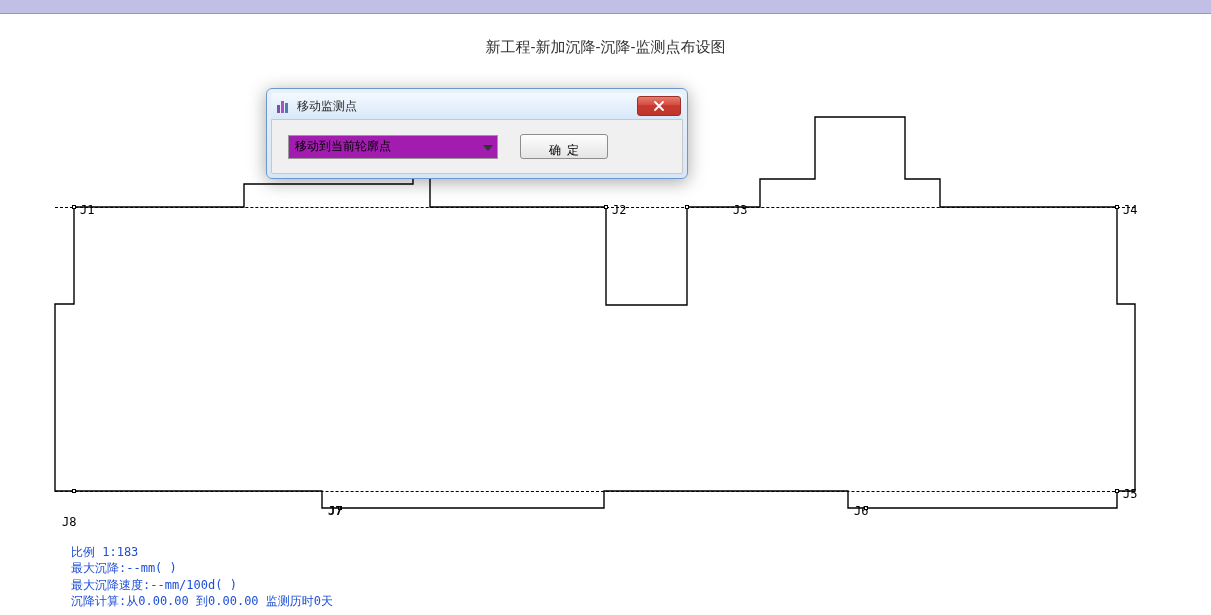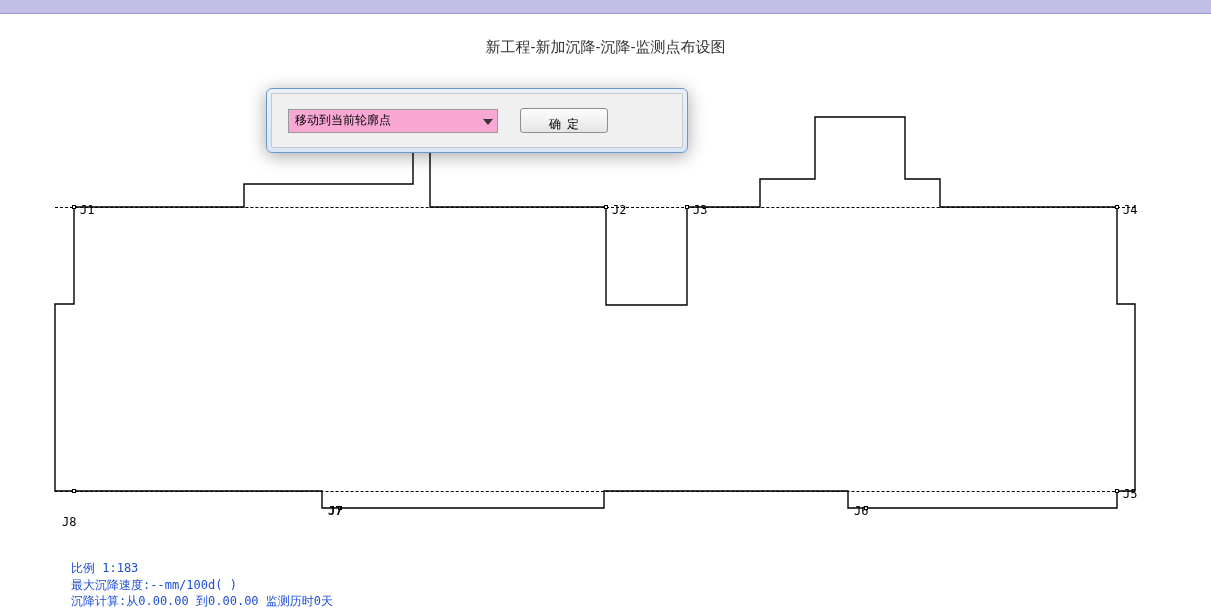--- a/index.html
+++ b/index.html
@@ -124,21 +124,21 @@
       padding: 14px 16px;
       border-radius: 0 0 2px 2px;
       display: flex;
       align-items: center;
       gap: 22px;
     }
     .select-wrap {
       position: relative;
       width: 210px;
       height: 24px;
-      background: #f9a8d4;
+      background: #a21caf;
       border: 1px solid #999;
       display: flex;
       align-items: center;
       padding: 0 22px 0 6px;
       font-size: 12px;
       cursor: pointer;
     }
     .select-arrow {
       position: absolute;
       right: 4px;
@@ -177,34 +177,50 @@
 <div class="point-marker" style="left:606px; top:207px;"></div>
 <div class="point-marker" style="left:687px; top:207px;"></div>
 <div class="point-marker" style="left:1117px; top:207px;"></div>
 <div class="point-marker" style="left:1117px; top:491px;"></div>
 <div class="point-marker" style="left:866px; top:508px;"></div>
 <div class="point-marker" style="left:340px; top:508px;"></div>
 <div class="point-marker" style="left:74px; top:491px;"></div>
 
 <div class="point-label" style="left:80px; top:203px;">J1</div>
 <div class="point-label" style="left:612px; top:203px;">J2</div>
-<div class="point-label" style="left:693px; top:203px;">J3</div>
+<div class="point-label" style="left:733px; top:203px;">J3</div>
 <div class="point-label" style="left:1123px; top:203px;">J4</div>
 <div class="point-label" style="left:1123px; top:487px;">J5</div>
 <div class="point-label" style="left:854px; top:504px;">J6</div>
 <div class="point-label" style="left:328px; top:504px;font-weight:bold;">J7</div>
 <div class="point-label" style="left:62px; top:515px;">J8</div>
 
 <div class="stats">
   <div>比例 1:183</div>
+  <div>最大沉降:--mm( )</div>
   <div>最大沉降速度:--mm/100d( )</div>
   <div>沉降计算:从0.00.00 到0.00.00 监测历时0天</div>
 </div>
 
 <div class="dialog">
+  <div class="dialog-titlebar">
+    <span class="dialog-icon">
+      <svg viewBox="0 0 16 16">
+        <rect x="2" y="7" width="3" height="8" fill="#7a4fb5"></rect>
+        <rect x="6" y="3" width="3" height="12" fill="#b04fb5"></rect>
+        <rect x="10" y="5" width="3" height="10" fill="#4f7ab5"></rect>
+      </svg>
+    </span>
+    <span class="dialog-title">移动监测点</span>
+    <div class="dialog-close">
+      <svg viewBox="0 0 12 12">
+        <path d="M2 2 L10 10 M10 2 L2 10" stroke="#fff" stroke-width="1.8" stroke-linecap="round"></path>
+      </svg>
+    </div>
+  </div>
   <div class="dialog-body">
     <div class="select-wrap">
       <span>移动到当前轮廓点</span>
       <span class="select-arrow">
         <svg width="10" height="6" viewBox="0 0 10 6">
             <path d="M0 0 L5 6 L10 0 Z" fill="#333"></path>
           </svg>
       </span>
     </div>
     <button class="btn">确定</button>

